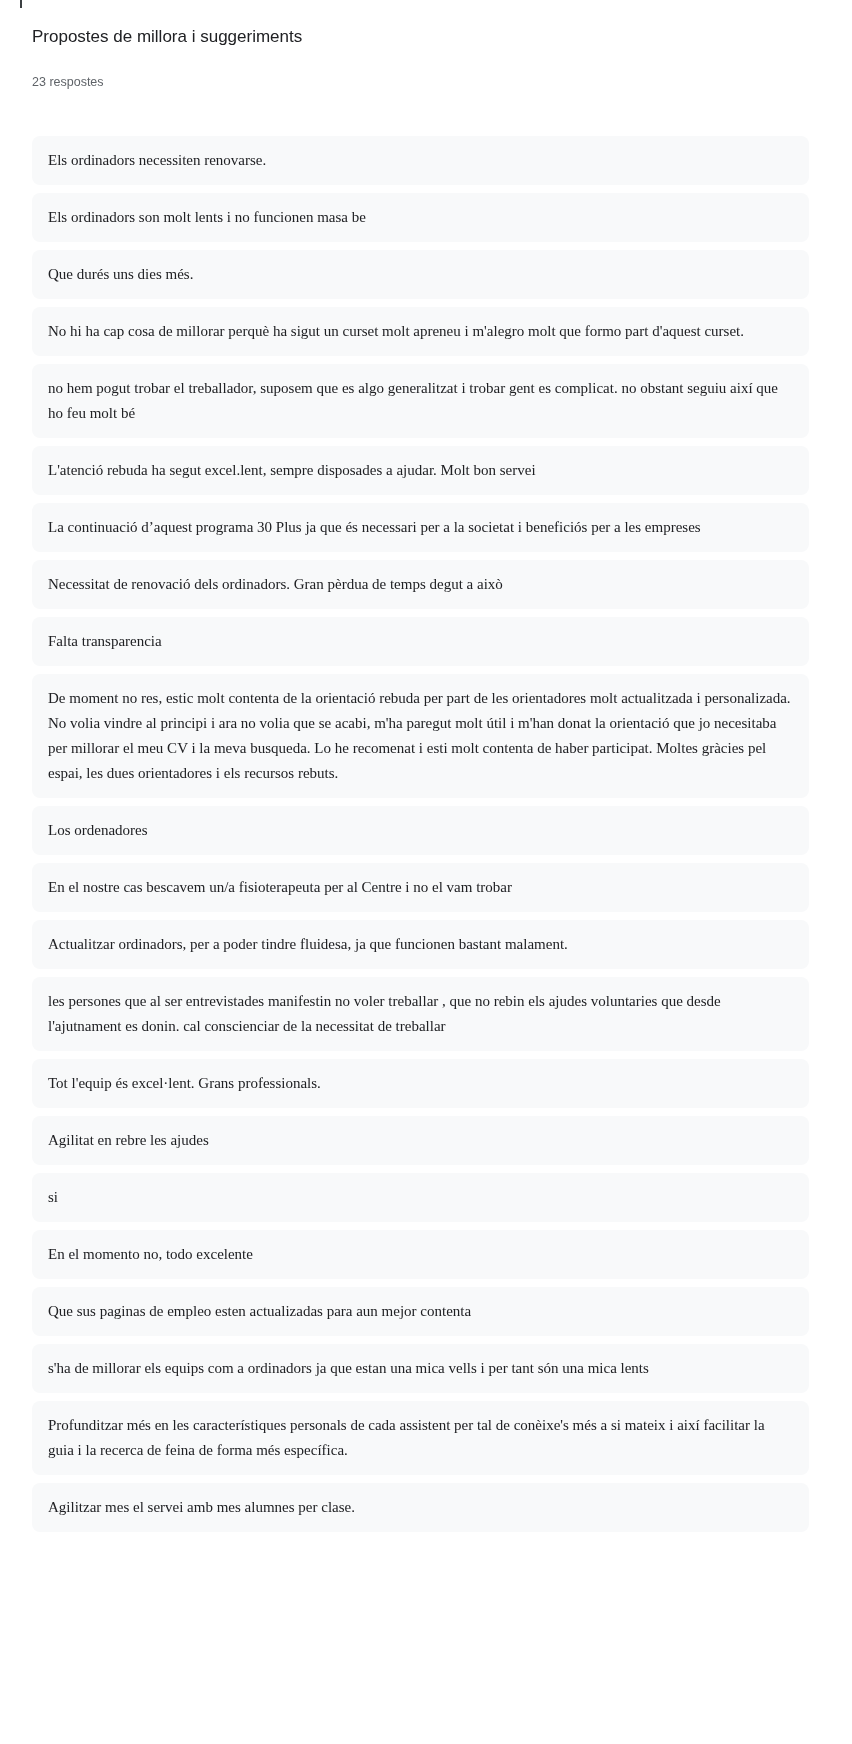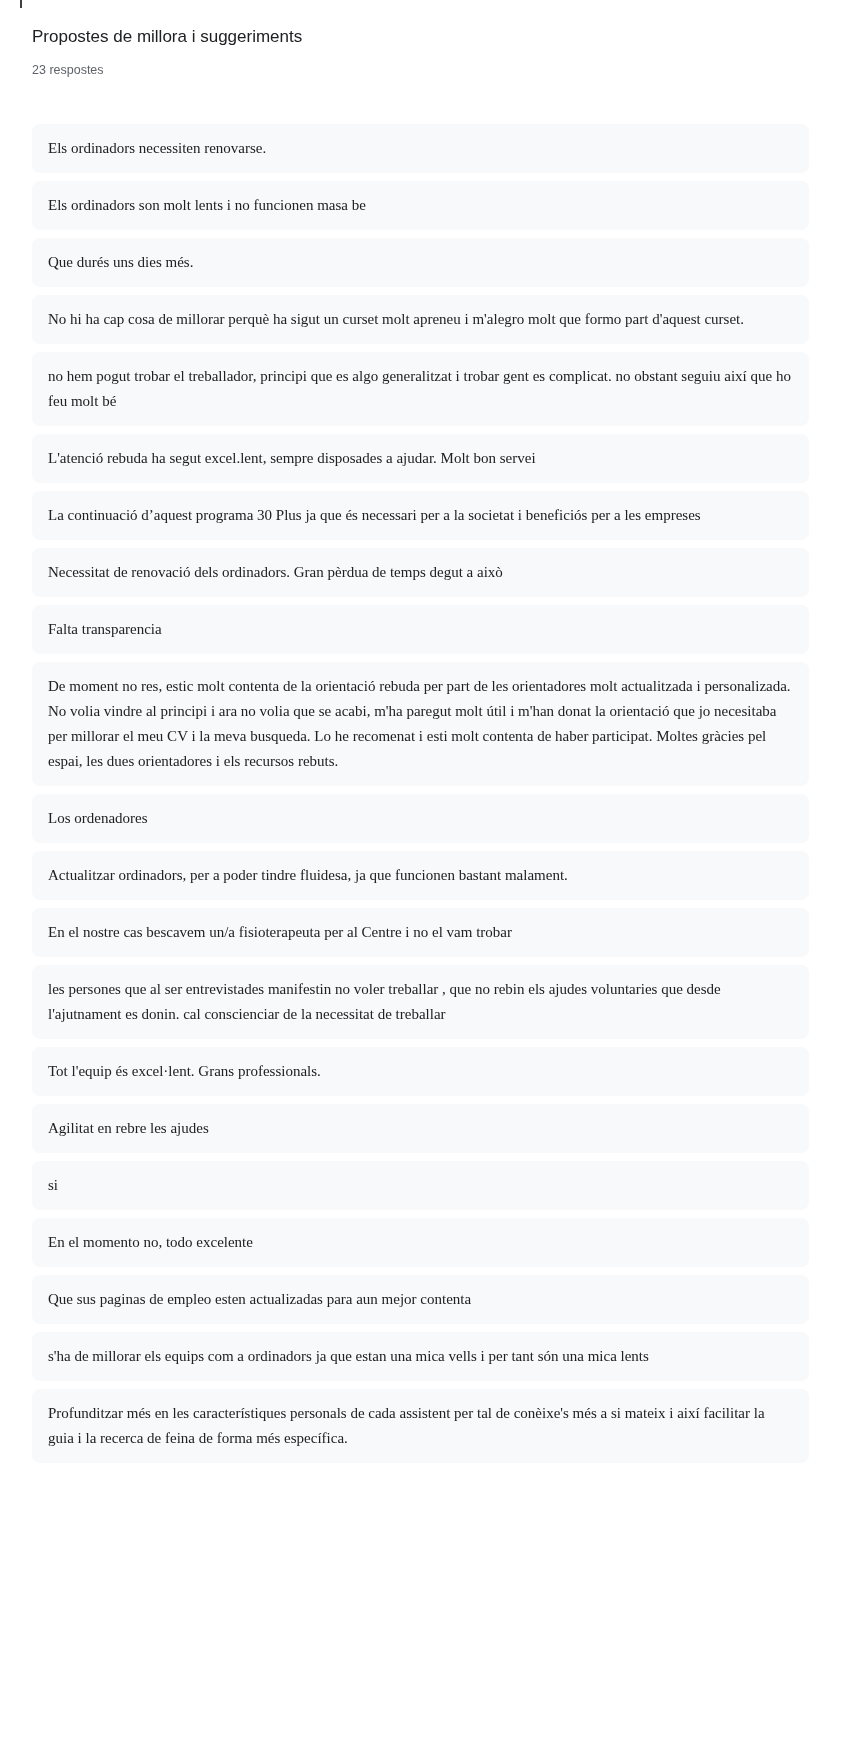--- a/index.html
+++ b/index.html
@@ -36,21 +36,21 @@
     background: #3c4043;
   }
   .title {
     margin: 0;
     font-size: 17px;
     font-weight: 400;
     line-height: 20px;
     color: var(--text-color);
   }
   .subtitle {
-    margin-top: 16px;
+    margin-top: 28px;
     font-size: 12.5px;
     line-height: 15px;
     color: var(--subtitle-color);
   }
   .list {
     margin-top: 46px;
     width: 777px;
     display: flex;
     flex-direction: column;
     gap: 8px;
@@ -72,31 +72,32 @@
 
 <div class="page">
   <div class="artifact"></div>
   <h1 class="title">Propostes de millora i suggeriments</h1>
   <div class="subtitle">23 respostes</div>
   <div class="list" id="responses-list">
       <div class="response-box">Els ordinadors necessiten renovarse.</div>
       <div class="response-box">Els ordinadors son molt lents i no funcionen masa be</div>
       <div class="response-box">Que durés uns dies més.</div>
       <div class="response-box">No hi ha cap cosa de millorar perquè ha sigut un curset molt apreneu i m'alegro molt que formo part d'aquest curset.</div>
-      <div class="response-box">no hem pogut trobar el treballador, principi que es algo generalitzat i trobar gent es complicat. no obstant seguiu així que ho feu molt bé</div>
+      <div class="response-box">no hem pogut trobar el treballador, suposem que es algo generalitzat i trobar gent es complicat. no obstant seguiu així que ho feu molt bé</div>
       <div class="response-box">L'atenció rebuda ha segut excel.lent, sempre disposades a ajudar. Molt bon servei</div>
       <div class="response-box">La continuació d’aquest programa 30 Plus ja que és necessari per a la societat i beneficiós per a les empreses</div>
       <div class="response-box">Necessitat de renovació dels ordinadors. Gran pèrdua de temps degut a això</div>
       <div class="response-box">Falta transparencia</div>
       <div class="response-box">De moment no res, estic molt contenta de la orientació rebuda per part de les orientadores molt actualitzada i personalizada. No volia vindre al principi i ara no volia que se acabi, m'ha paregut molt útil i m'han donat la orientació que jo necesitaba per millorar el meu CV i la meva busqueda. Lo he recomenat i esti molt contenta de haber participat. Moltes gràcies pel espai, les dues orientadores i els recursos rebuts.</div>
       <div class="response-box">Los ordenadores</div>
+      <div class="response-box">En el nostre cas bescavem un/a fisioterapeuta per al Centre i no el vam trobar</div>
       <div class="response-box">Actualitzar ordinadors, per a poder tindre fluidesa, ja que funcionen bastant malament.</div>
-      <div class="response-box">En el nostre cas bescavem un/a fisioterapeuta per al Centre i no el vam trobar</div>
       <div class="response-box">les persones que al ser entrevistades manifestin no voler treballar , que no rebin els ajudes voluntaries que desde l'ajutnament es donin. cal conscienciar de la necessitat de treballar</div>
       <div class="response-box">Tot l'equip és excel·lent. Grans professionals.</div>
       <div class="response-box">Agilitat en rebre les ajudes</div>
       <div class="response-box">si</div>
       <div class="response-box">En el momento no, todo excelente</div>
       <div class="response-box">Que sus paginas de empleo esten actualizadas para aun mejor contenta</div>
       <div class="response-box">s'ha de millorar els equips com a ordinadors ja que estan una mica vells i per tant són una mica lents</div>
       <div class="response-box">Profunditzar més en les característiques personals de cada assistent per tal de conèixe's més a si mateix i així facilitar la guia i la recerca de feina de forma més específica.</div>
+      <div class="response-box">Agilitzar mes el servei amb mes alumnes per clase.</div>
     </div>
 </div>
 
 </body></html>

